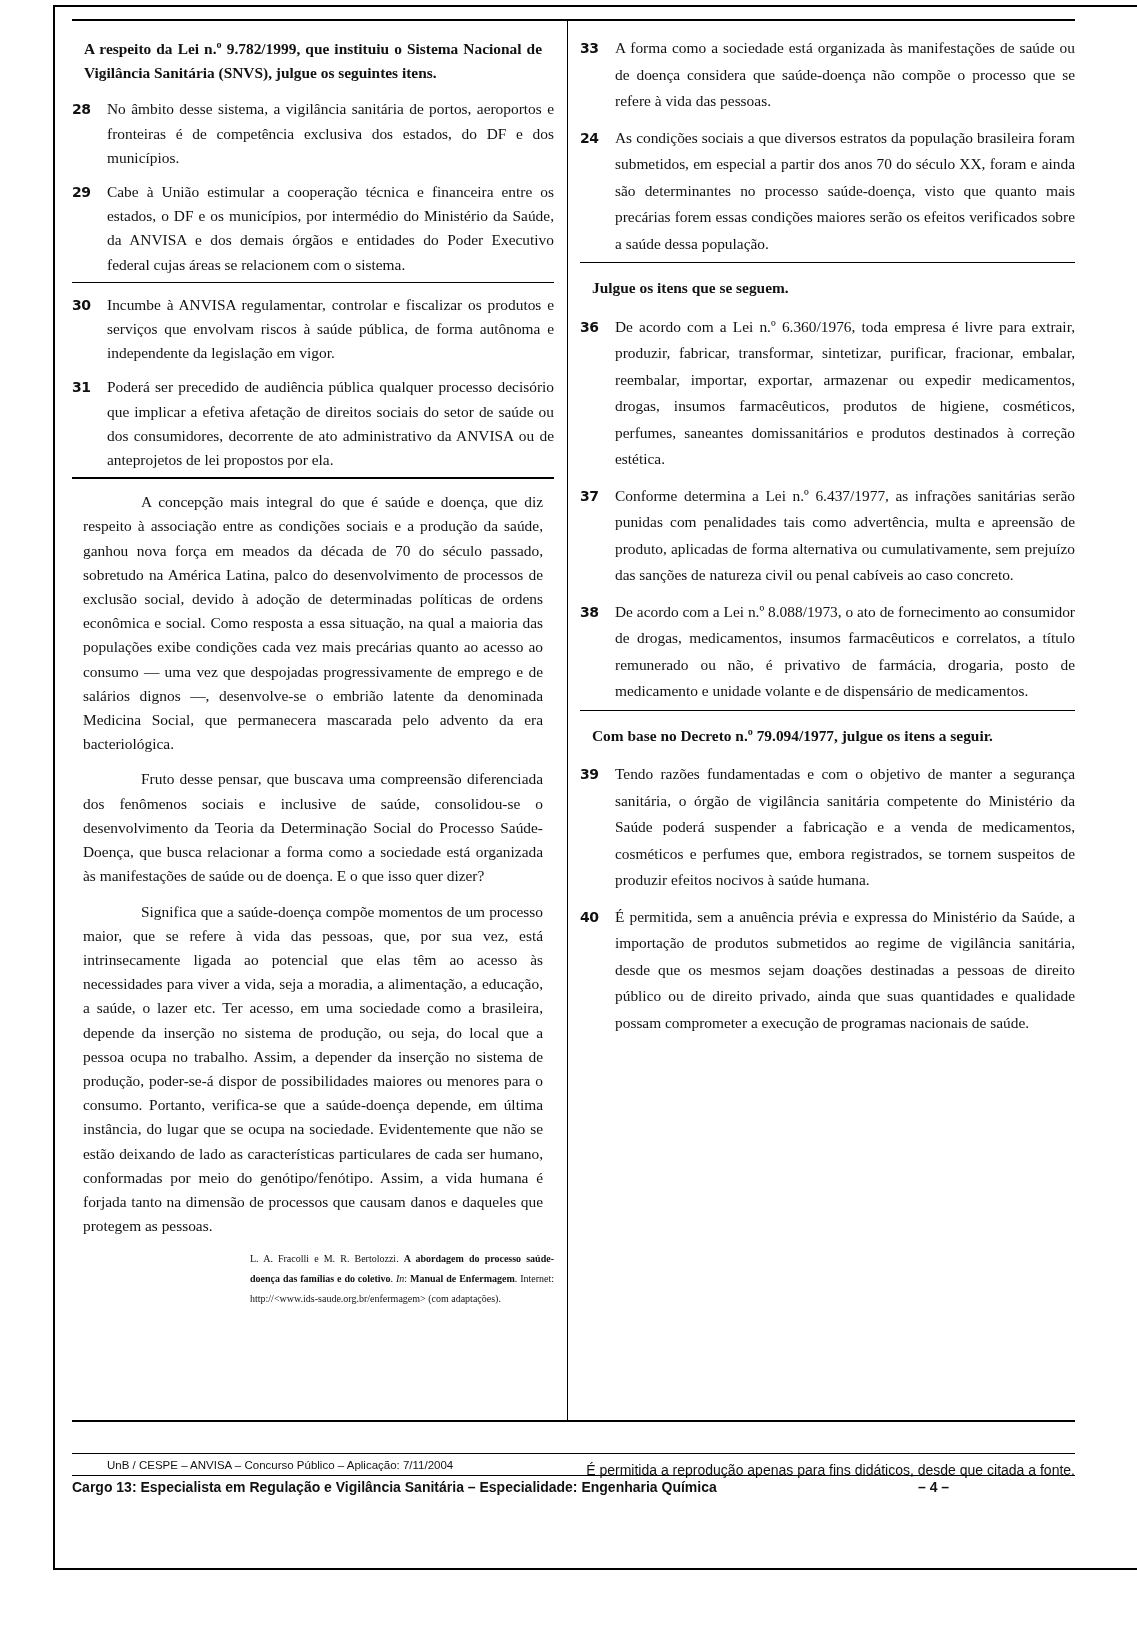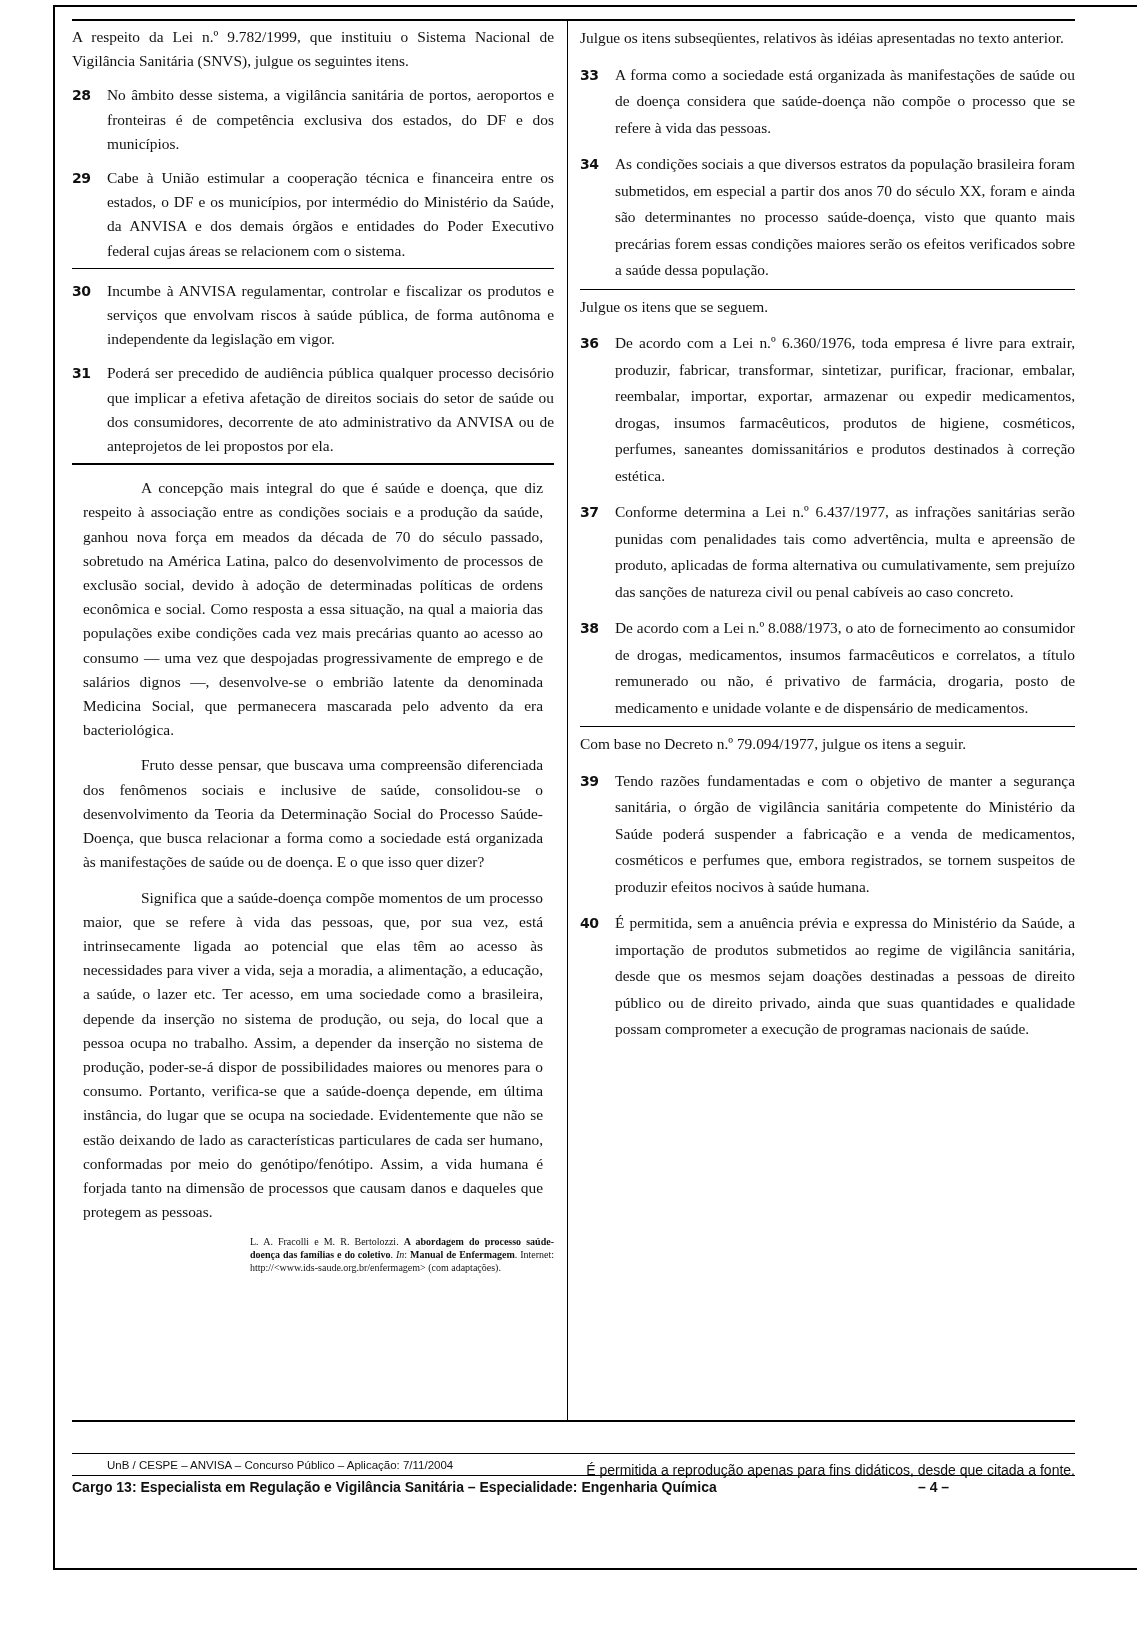--- a/index.html
+++ b/index.html
@@ -4,29 +4,29 @@
 <style>
   html, body { margin:0; padding:0; background:#ffffff; }
   body { width:1137px; height:1630px; position:relative; overflow:hidden; font-family:"Liberation Serif", serif; color:#111; }
   .frame { position:absolute; left:53px; top:5px; width:1090px; height:1565px; border:2px solid #000; border-right:none; box-sizing:border-box; }
   .topline { position:absolute; left:72px; top:19px; width:1003px; height:2px; background:#000; }
   .vdivider { position:absolute; left:567px; top:20px; width:1px; height:1402px; background:#000; }
   .botline { position:absolute; left:72px; top:1420px; width:1003px; height:2px; background:#000; }
   .col { position:absolute; font-size:15.4px; line-height:24.2px; text-align:justify; }
   .col.left { left:72px; top:25px; width:482px; }
   .col.right { left:580px; top:25px; width:495px; line-height:26.5px; }
-  .intro { margin:0; }
+  .intro { margin:12px;font-weight:bold; }
   .item { position:relative; padding-left:35px; margin-top:10px; }
   .item .num { position:absolute; left:0; top:0; font-family:"DejaVu Sans", sans-serif; font-weight:bold; font-size:14px; letter-spacing:-0.5px; }
   .item p { margin:0; }
   .sep { height:1px; background:#000; margin:5px 0 4px 0; }
   .sep.thick { height:2px; margin:5px 0 3px 0; }
   .passage p { margin:11px; text-indent:0; }
   .passage p.indent { text-indent:58px; }
-  .citation { font-size:10px; line-height:13px; margin:8px 0 0 178px; text-align:justify; }
+  .citation { font-size:10px; line-height:20px; margin:8px 0 0 178px; text-align:justify; }
   .citation b { font-weight:bold; }
   .footer-line1 { position:absolute; left:72px; top:1453px; width:1003px; height:1px; background:#000; }
   .footer-line2 { position:absolute; left:72px; top:1475px; width:1003px; height:1px; background:#000; }
   .footer-left { position:absolute; left:72px; top:1459px; font-family:"Liberation Sans", sans-serif; font-size:11.5px;margin-left:35px; }
   .footer-right { position:absolute; right:62px; top:1462px; font-family:"Liberation Sans", sans-serif; font-size:14px; }
   .footer-cargo { position:absolute; left:72px; top:1479px; font-family:"Liberation Sans", sans-serif; font-weight:bold; font-size:14px; }
   .footer-page { position:absolute; left:918px; top:1479px; font-family:"Liberation Sans", sans-serif; font-weight:bold; font-size:14px; }
 </style>
 </head>
 <body>
@@ -68,27 +68,26 @@
       <span>L. A. Fracolli e M. R. Bertolozzi.</span>
       <b>A abordagem do processo saúde-doença das famílias e do coletivo</b>. <i>In</i>:
       <b>Manual de Enfermagem</b>.
       <span>Internet: http://&lt;www.ids-saude.org.br/enfermagem&gt; (com adaptações).</span>
     </div>
   </section>
 </div>
 
 <div class="col right">
   <section>
-    <p class="intro">Julgue os itens subseqüentes, relativos às idéias apresentadas no texto anterior.</p>
     <div class="item">
       <span class="num">33</span>
       <p>A forma como a sociedade está organizada às manifestações de saúde ou de doença considera que saúde-doença não compõe o processo que se refere à vida das pessoas.</p>
     </div>
     <div class="item">
-      <span class="num">34</span>
+      <span class="num">24</span>
       <p>As condições sociais a que diversos estratos da população brasileira foram submetidos, em especial a partir dos anos 70 do século XX, foram e ainda são determinantes no processo saúde-doença, visto que quanto mais precárias forem essas condições maiores serão os efeitos verificados sobre a saúde dessa população.</p>
     </div>
   </section>
   <div class="sep"></div>
   <section>
     <p class="intro">Julgue os itens que se seguem.</p>
     <div class="item">
       <span class="num">36</span>
       <p>De acordo com a Lei n.º 6.360/1976, toda empresa é livre para extrair, produzir, fabricar, transformar, sintetizar, purificar, fracionar, embalar, reembalar, importar, exportar, armazenar ou expedir medicamentos, drogas, insumos farmacêuticos, produtos de higiene, cosméticos, perfumes, saneantes domissanitários e produtos destinados à correção estética.</p>
     </div>

